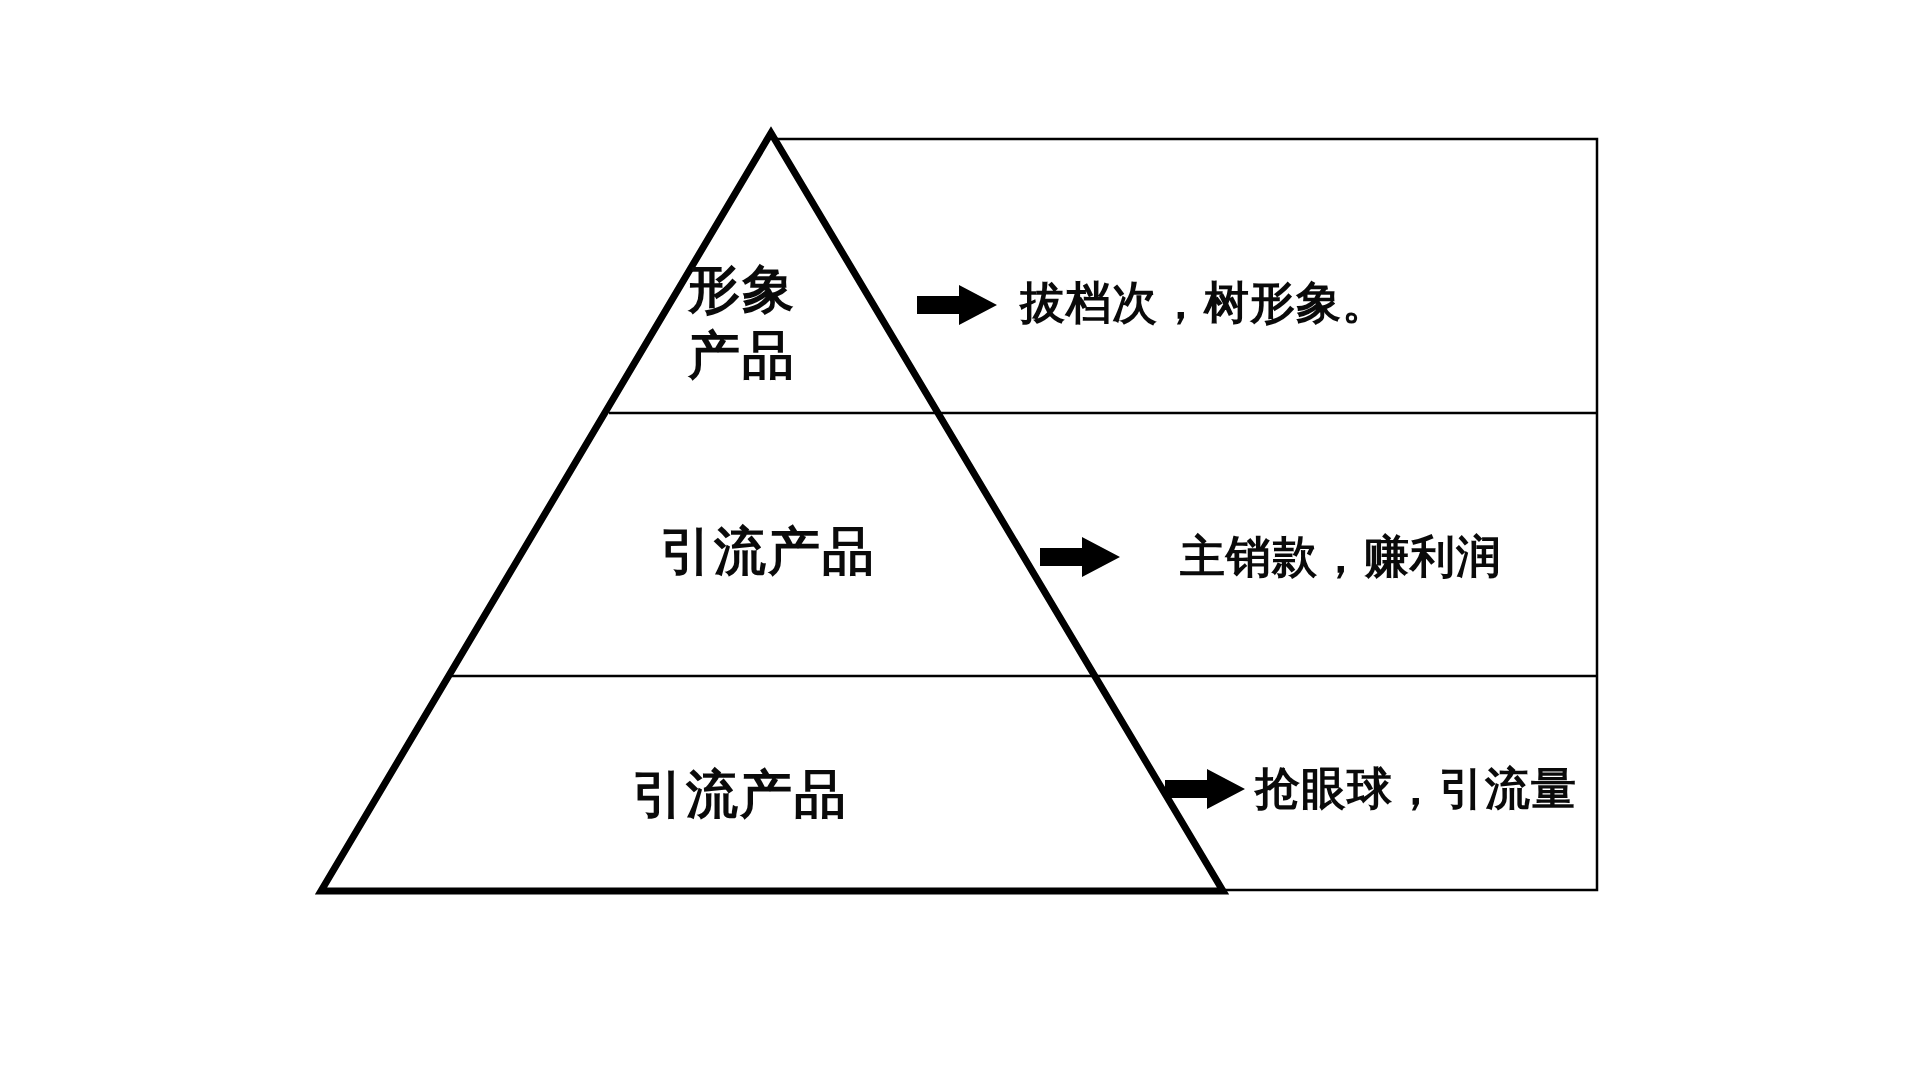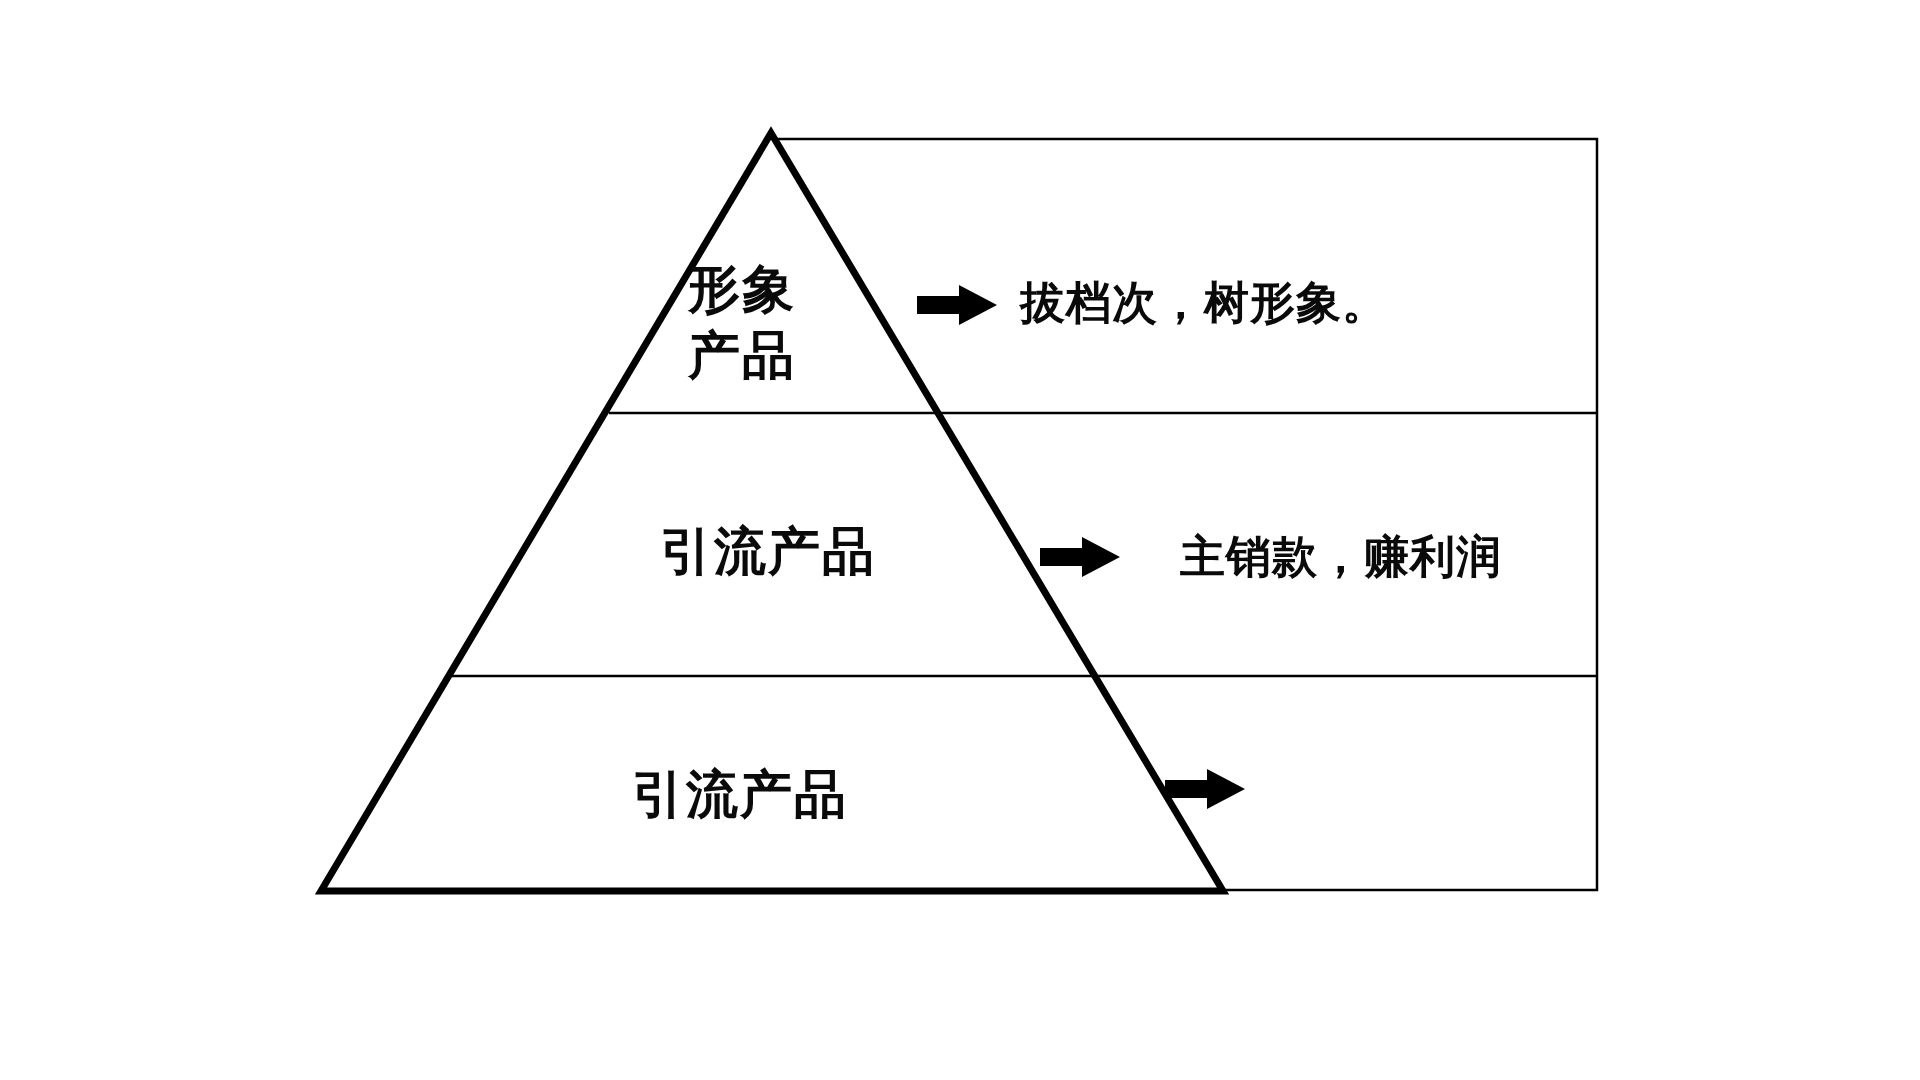--- a/index.html
+++ b/index.html
@@ -94,14 +94,15 @@
   <div class="tier-desc" style="left:1180px; top:557px;">主销款，赚利润</div>
 
   <div class="tier-label" style="left:740px; top:794px;">
     <div>引流产品</div>
   </div>
   <div class="block-arrow" style="left:1165px; top:769px;">
     <svg viewBox="0 0 80 40" xmlns="http://www.w3.org/2000/svg">
       <path d="M0 11 H42 V0 L80 20 L42 40 V29 H0 Z" fill="#000000"></path>
     </svg>
   </div>
+  <div class="tier-desc" style="left:1255px; top:789px;">抢眼球，引流量</div>
 
 </div>
 
 </body></html>

